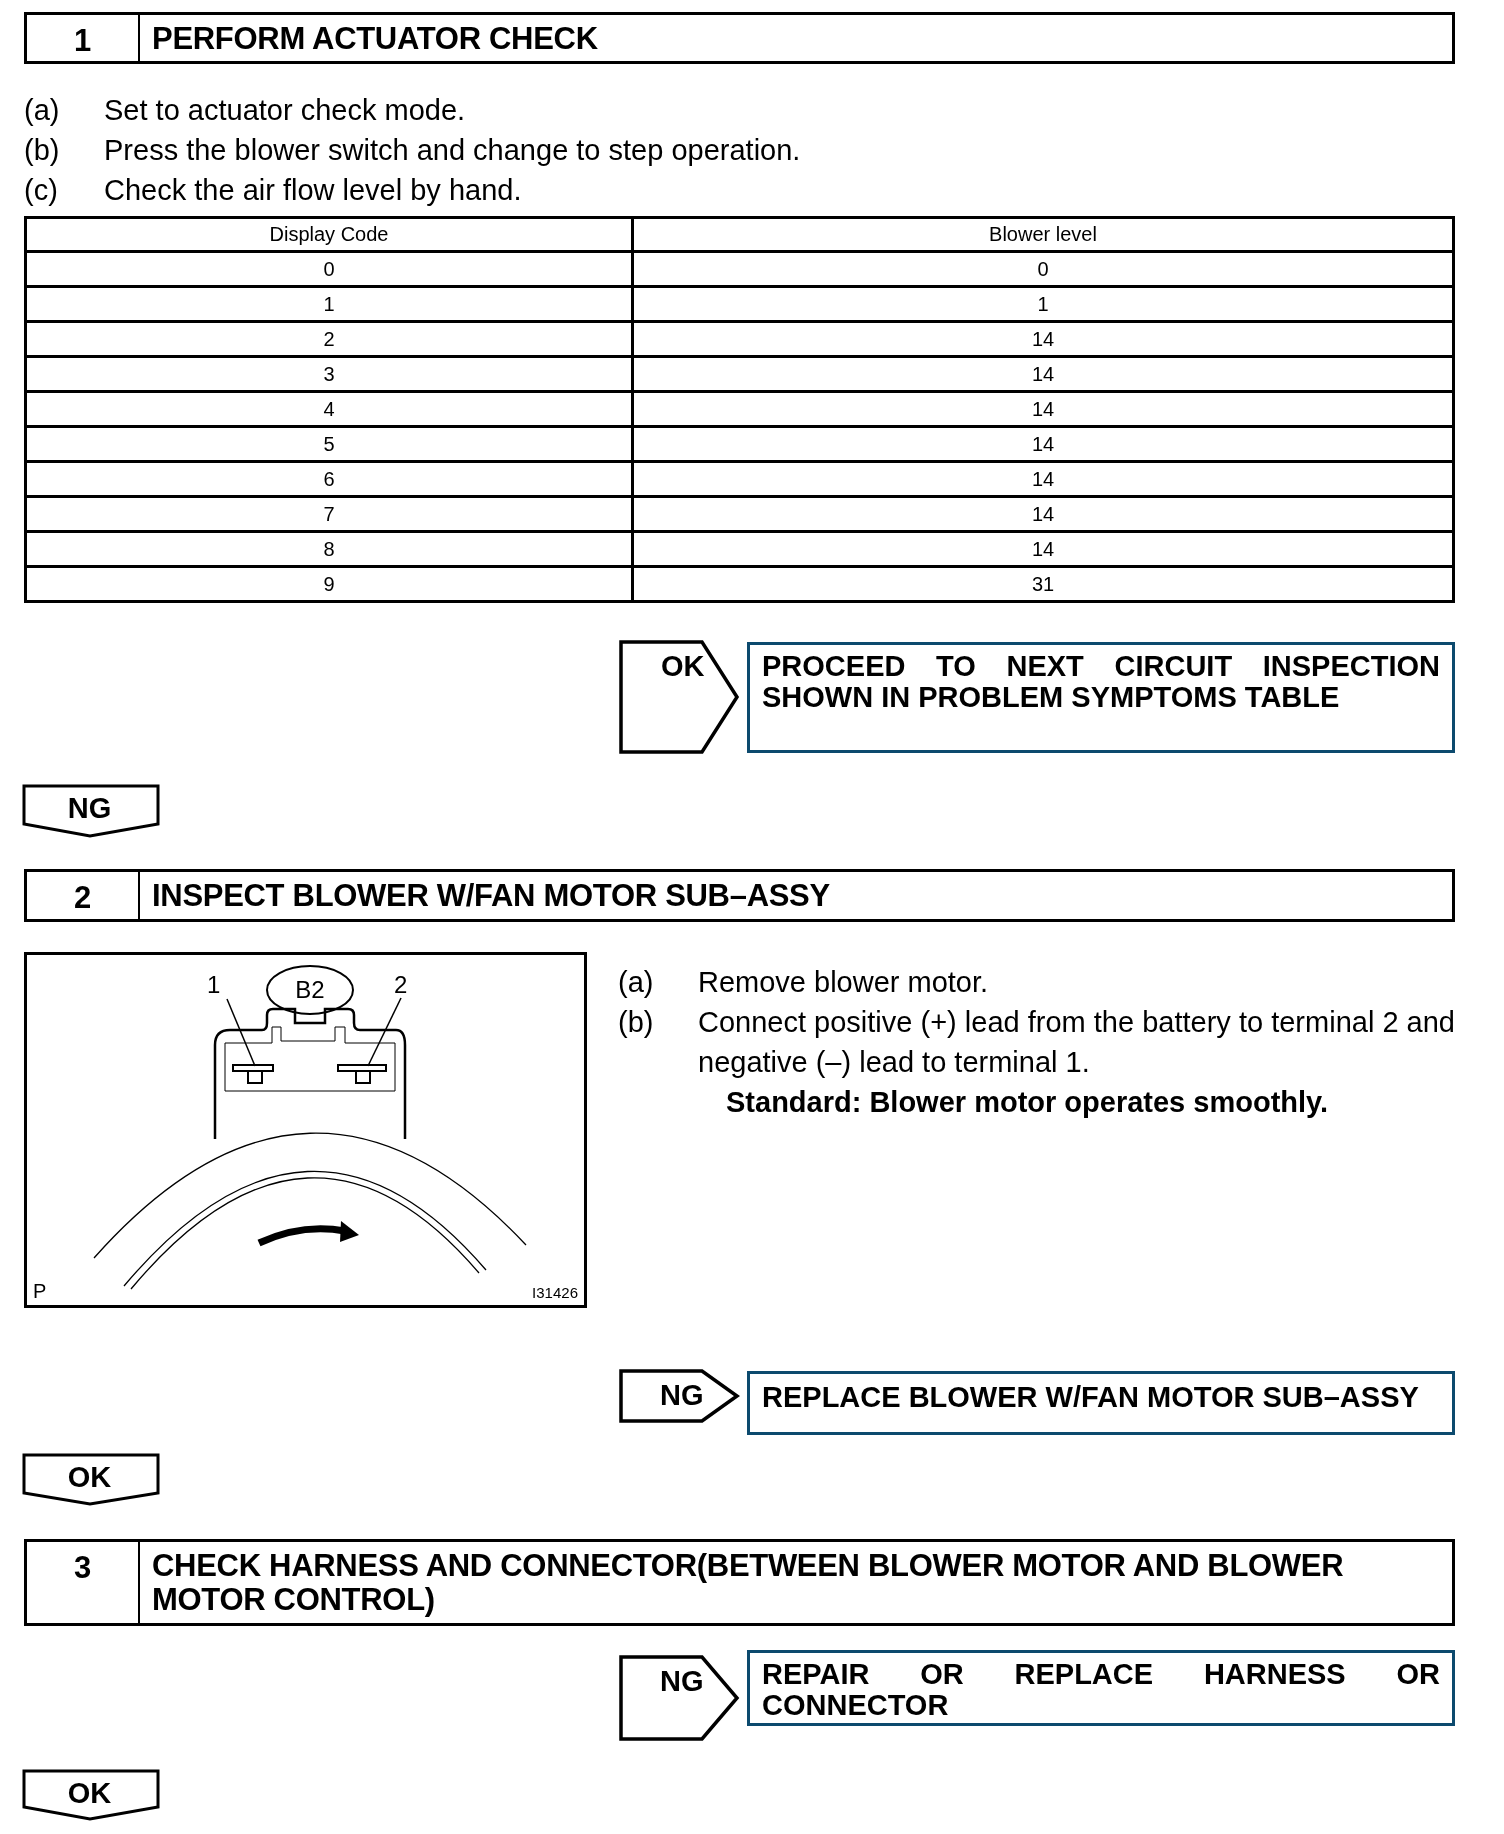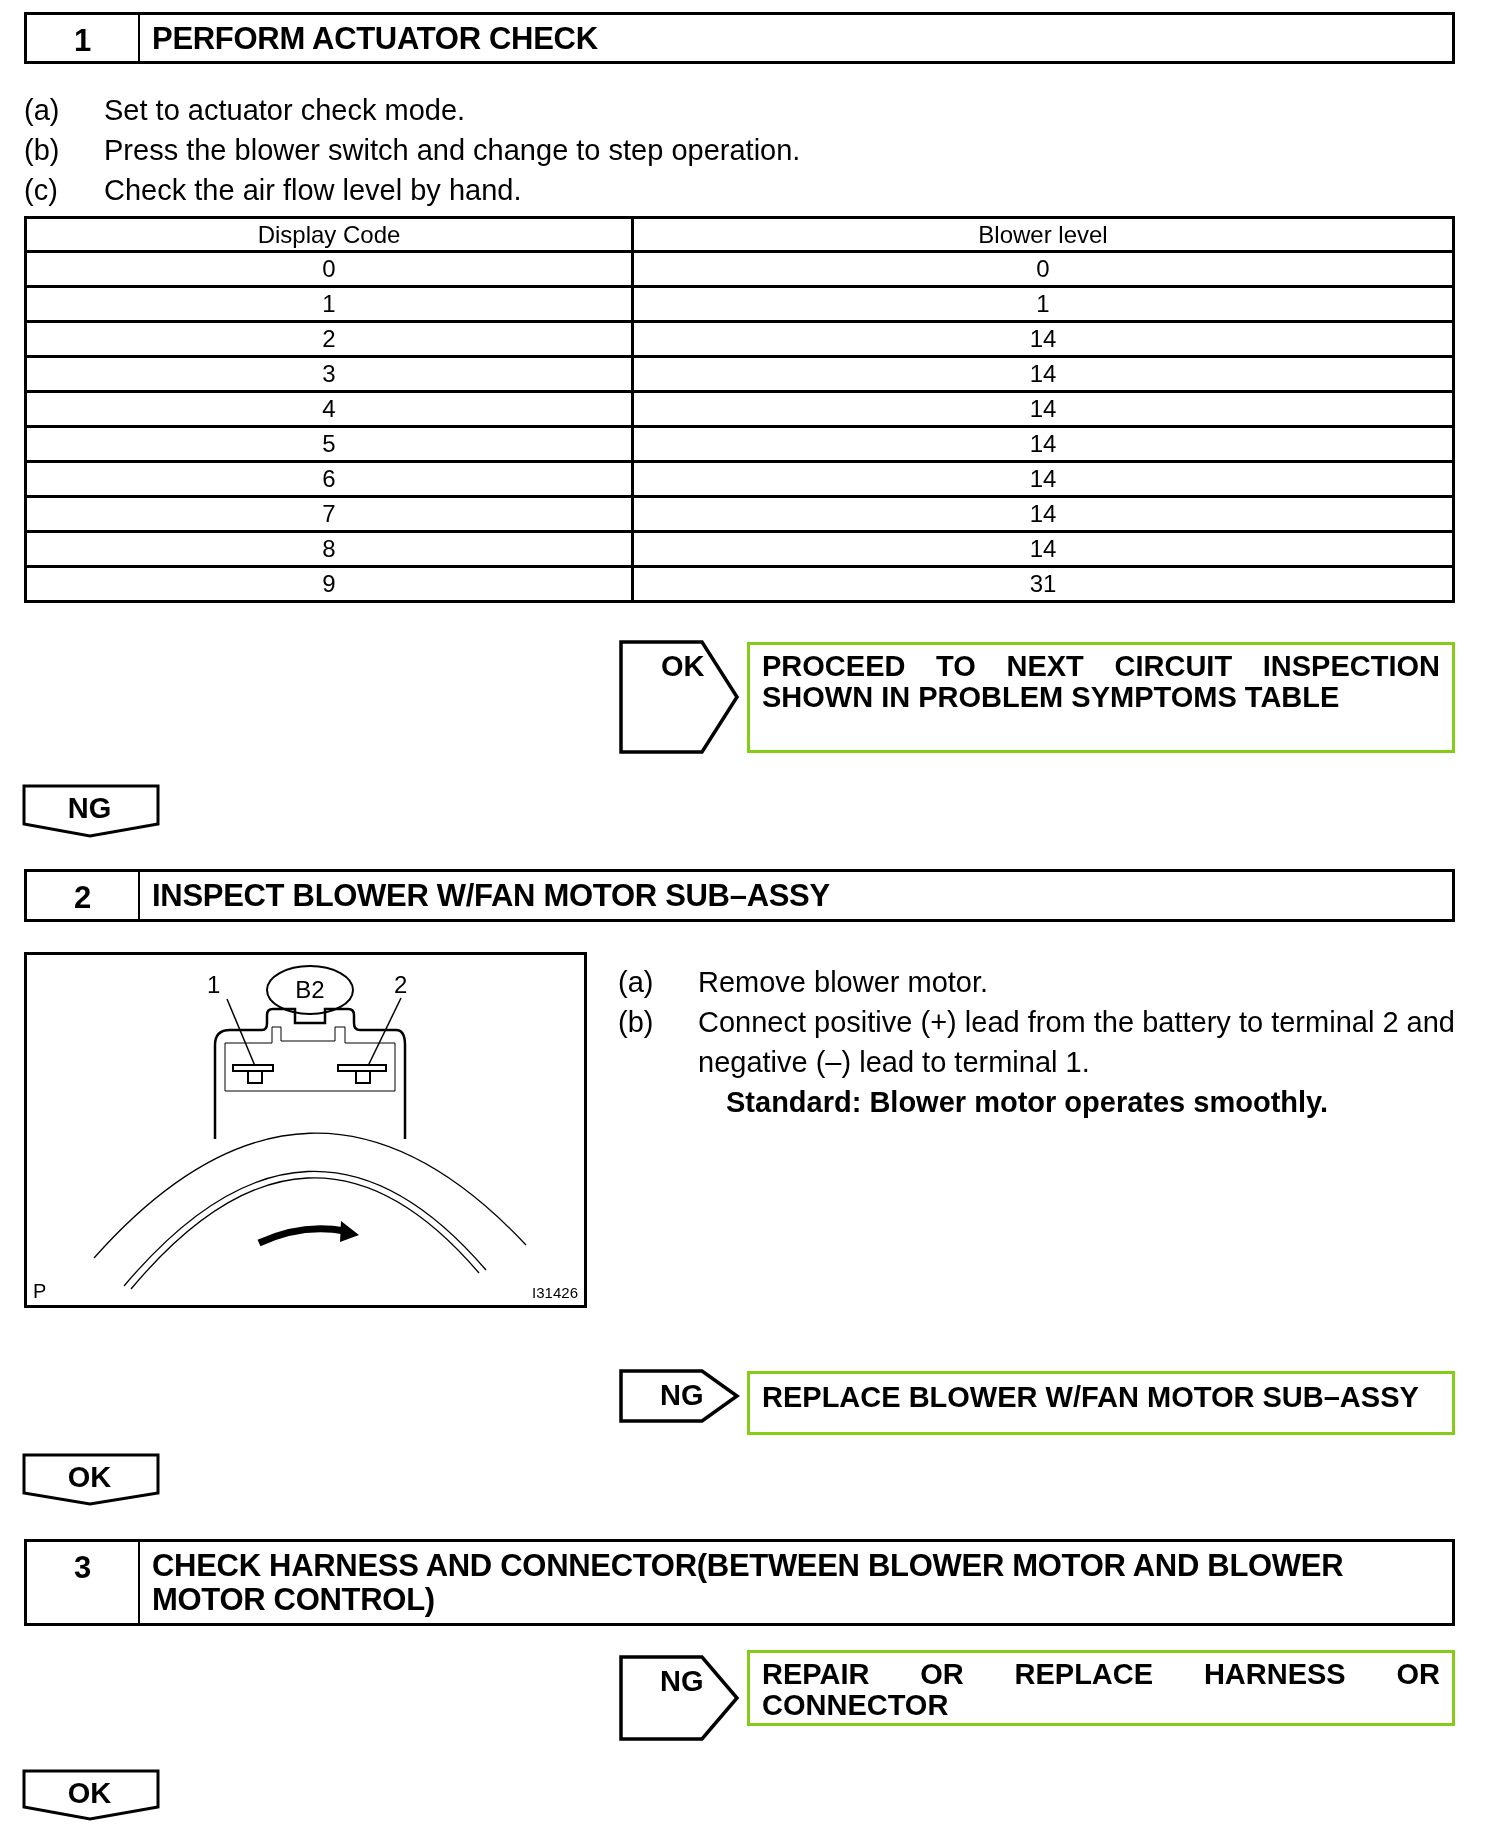--- a/index.html
+++ b/index.html
@@ -9,27 +9,27 @@
   .step-header { position:absolute; left:24px; width:1431px; border:3px solid #000; box-sizing:border-box; display:flex; }
   .step-num { width:113px; border-right:2px solid #000; box-sizing:border-box; font-weight:bold; font-size:31px; text-align:center; padding-top:8px; }
   .step-title { flex:1; font-weight:bold; font-size:31px; padding:7px 0 0 12px; line-height:34px; letter-spacing:-0.3px;border-radius:8px; }
 
   
   .instr { position:absolute; font-size:29px; line-height:40px; display:flex; }
   .instr .lbl { width:80px; flex:none; }
   .instr .txt { flex:1; }
 
   
-  table.codes { position:absolute; left:24px; top:216px; width:1431px; border-collapse:collapse; font-size:24px;border-radius:14px; }
+  table.codes { position:absolute; left:24px; top:216px; width:1431px; border-collapse:collapse; font-size:20px;border-radius:14px; }
   table.codes td, table.codes th { border:3px solid #000; text-align:center; font-weight:normal; height:32px; padding:0; }
   table.codes th { height:31px; }
   table.codes td:first-child, table.codes th:first-child { width:604px; }
 
   
-  .result-box { position:absolute; left:747px; width:708px; border:3px solid #84cc16; box-sizing:border-box; font-weight:bold; font-size:29px; line-height:31px; padding:6px 12px 0 12px; text-align:justify; text-align-last:left; }
+  .result-box { position:absolute; left:747px; width:708px; border:3px solid #0c4a6e; box-sizing:border-box; font-weight:bold; font-size:29px; line-height:31px; padding:6px 12px 0 12px; text-align:justify; text-align-last:left; }
   .tag-svg { position:absolute; }
   .tag-label { position:absolute; font-weight:bold; font-size:29px; }
 
   .down-label { position:absolute; font-weight:bold; font-size:29px; width:135px; text-align:center; }
 
   
   .figure { position:absolute; left:24px; top:952px; width:563px; height:356px; border:3px solid #000; box-sizing:border-box; }
   .fig-p { position:absolute; left:6px; bottom:2px; font-size:20px; }
   .fig-id { position:absolute; right:6px; bottom:4px; font-size:15px; }
 

